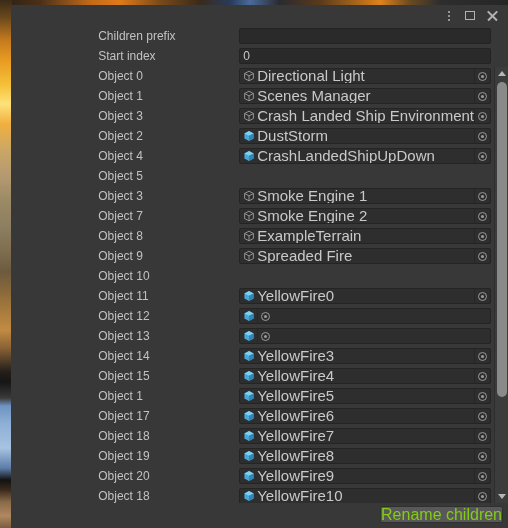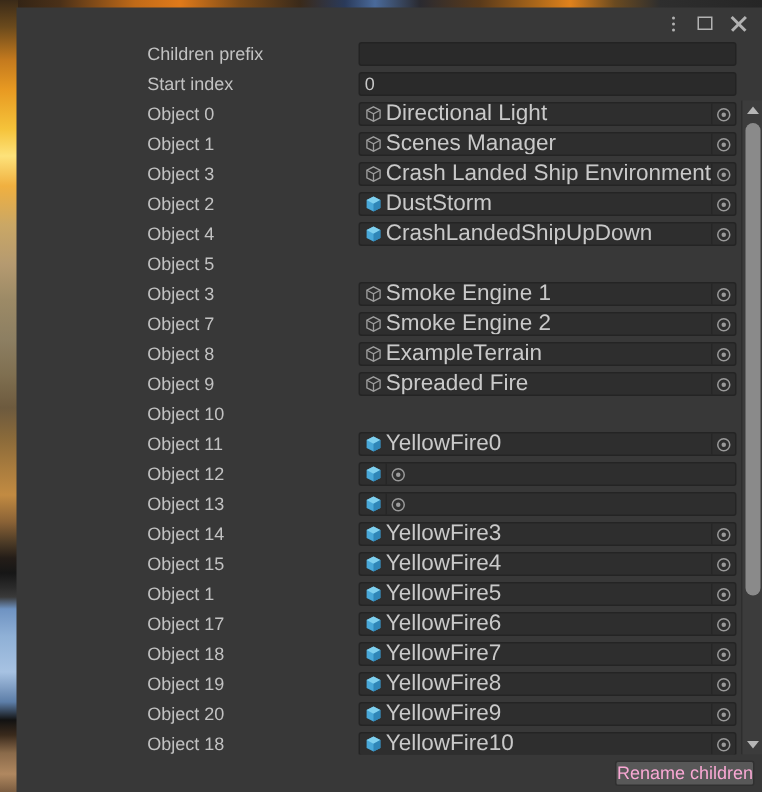--- a/index.html
+++ b/index.html
@@ -236,22 +236,22 @@
   #footer {
     flex: 0 0 24px;
     background: #383838;
     padding: 3px 5px 4px 5px;
   }
   #rename-btn {
     width: 100%; height: 17px;
     background: #585858;
     border: 1px solid #303030;
     border-radius: 2px;
-    color: #f9a8d4;
-    font-size: 12px;
+    color: #84cc16;
+    font-size: 16px;
     font-family: "Liberation Sans", sans-serif;
     line-height: 15px;
     text-align: center;
     cursor: pointer;
   }
 </style>
 </head>
 <body>
 
 <div id="scene-backdrop">

